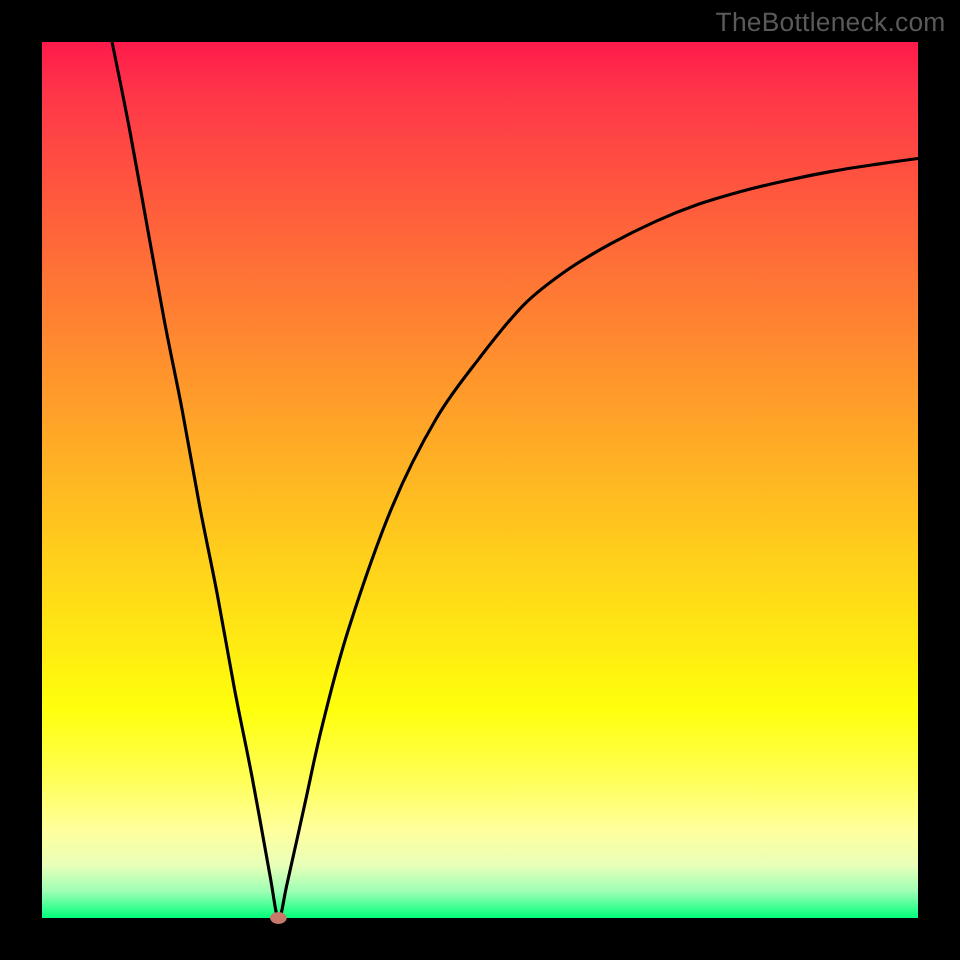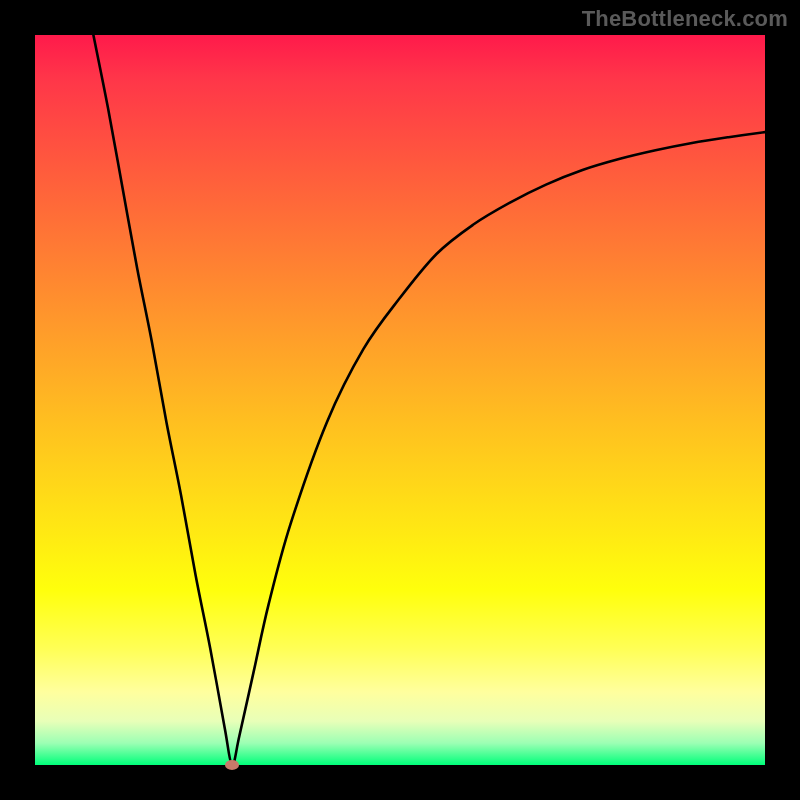--- a/index.html
+++ b/index.html
@@ -41,21 +41,20 @@
       #00ff7a 100%);
   }
   .watermark {
     position: absolute;
     top: 6px;
     right: 12px;
     color: #5a5a5a;
     font-size: 22px;
     letter-spacing: 0.2px;
     user-select: none;
-    font-weight: bold;
   }
   svg.curve {
     position: absolute;
     left: 0;
     top: 0;
     width: 730px;
     height: 730px;
   }
   .marker {
     position: absolute;

